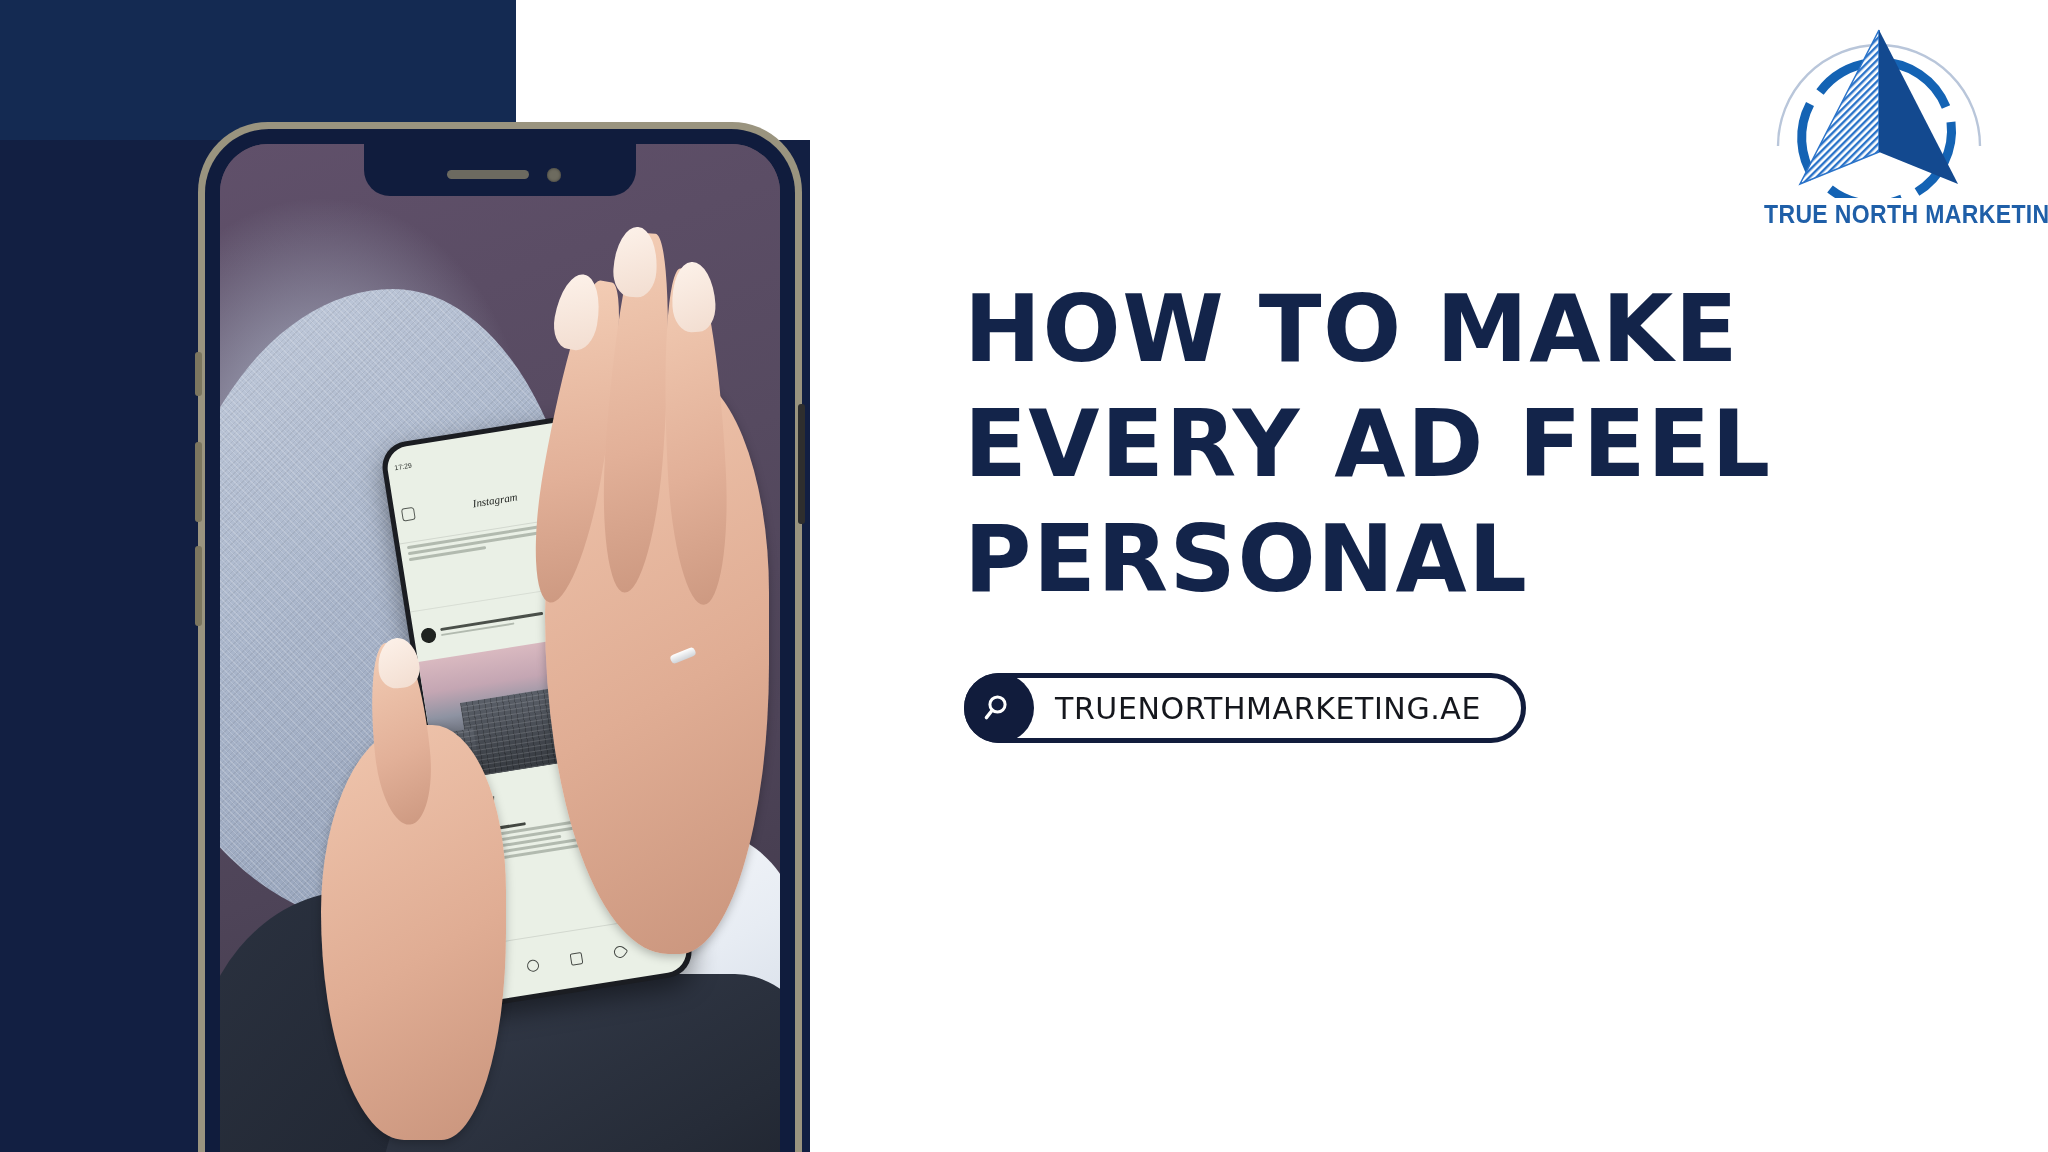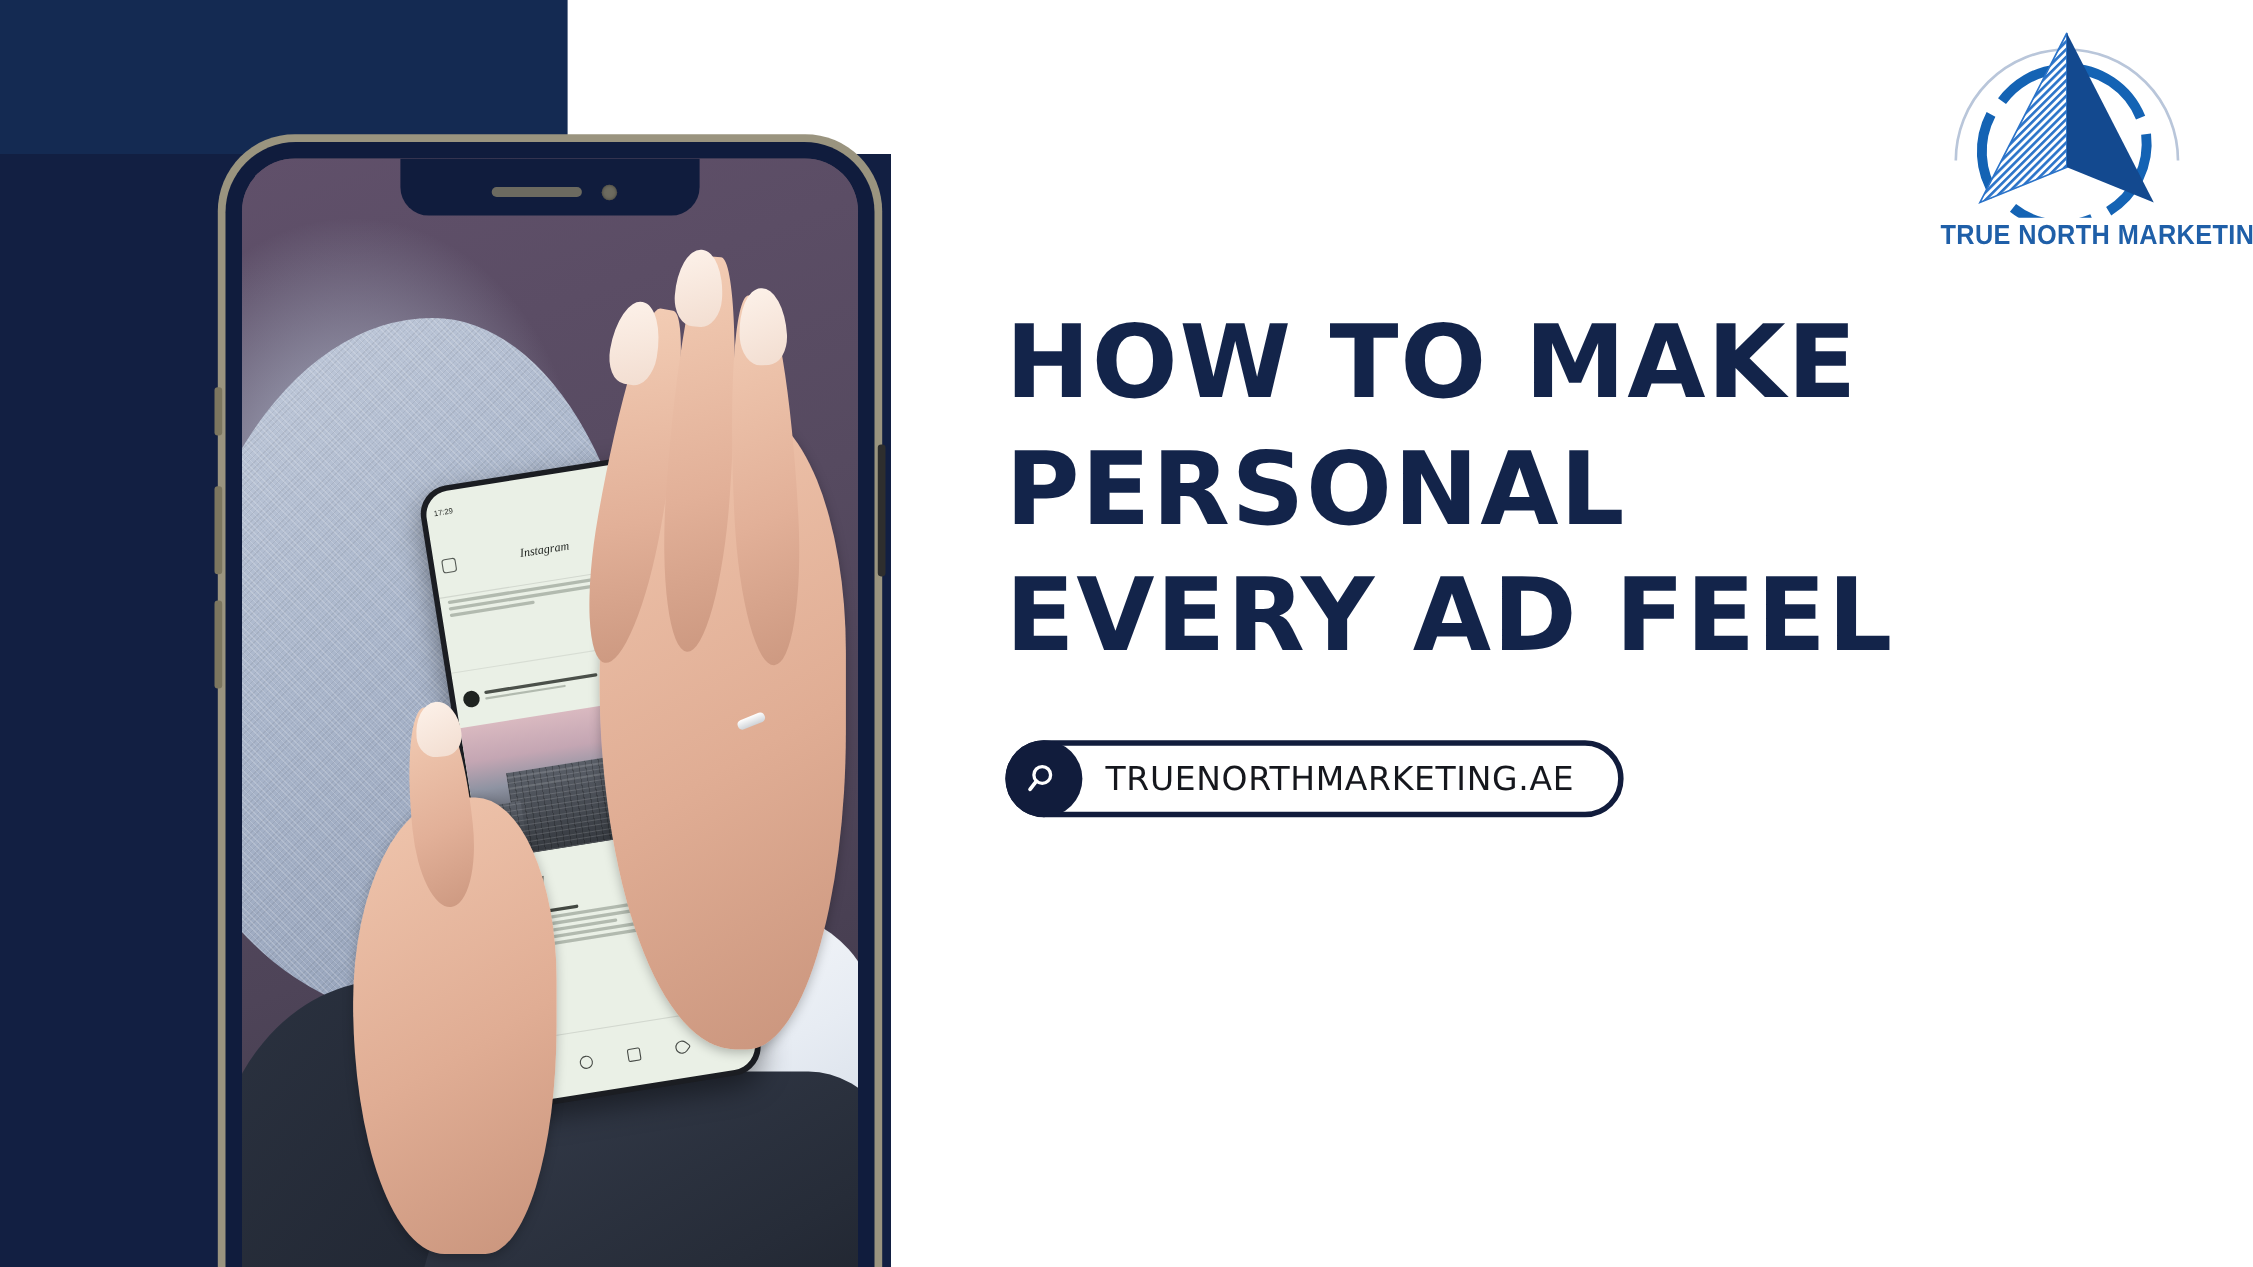--- a/index.html
+++ b/index.html
@@ -355,21 +355,21 @@
     font-size: 25px;
     letter-spacing: 0.4px;
     color: #1f5fa8;
     transform: scaleX(0.92);
     white-space: nowrap;
   }
 
   
   .content {
     position: absolute;
-    left: 914px;
+    left: 964px;
     top: 272px;
     width: 1000px;
   }
   .headline {
     margin: 0;
     color: #13244a;
     font-family: "DejaVu Sans", sans-serif;
     font-weight: bold;
     font-size: 92px;
     line-height: 1.25;
@@ -556,22 +556,22 @@
       <polygon points="125,4 125,126 46,158" fill="url(#hatch)" stroke="#2a73c9" stroke-width="1.5"></polygon>
 
       <polygon points="125,4 125,126 204,158" fill="#13498f"></polygon>
     </svg>
     <div class="logo-text">TRUE NORTH MARKETING</div>
   </div>
 
   <div class="content">
     <h1 class="headline">
       <span class="hl-line">HOW TO MAKE</span>
+      <span class="hl-line">EVERY AD FEEL</span>
       <span class="hl-line">PERSONAL</span>
-      <span class="hl-line">EVERY AD FEEL</span>
     </h1>
 
 
     <div class="url-pill">
       <span class="pill-badge">
         <svg width="36" height="36" viewBox="0 0 36 36">
           <circle cx="16.5" cy="14.5" r="7.6" fill="none" stroke="#ffffff" stroke-width="3"></circle>
           <line x1="11.2" y1="20.2" x2="5.4" y2="27.6" stroke="#ffffff" stroke-width="3.4" stroke-linecap="round"></line>
         </svg>
       </span>

